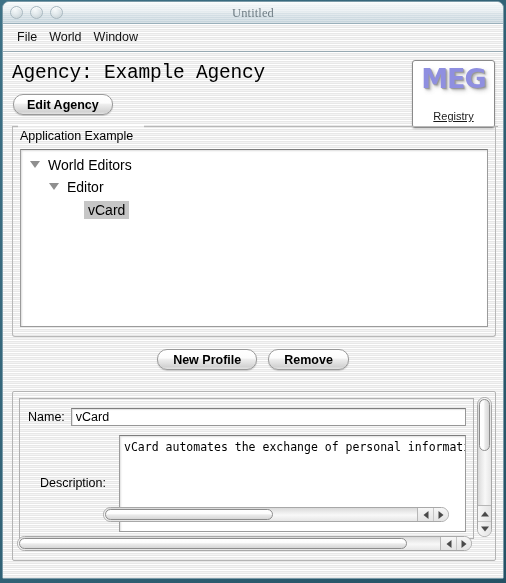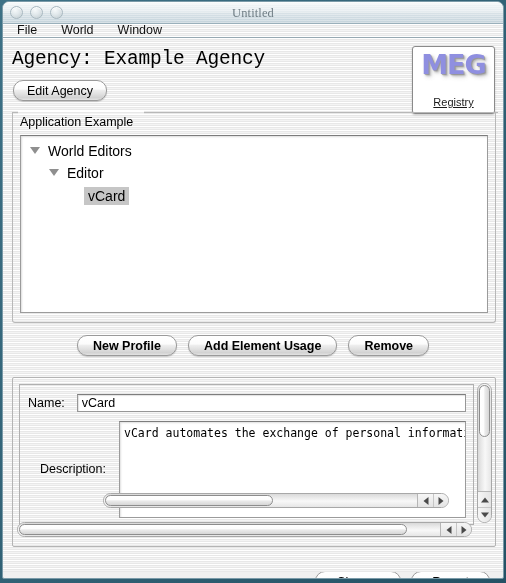--- a/index.html
+++ b/index.html
@@ -86,25 +86,25 @@
     text-align: center;
     font-size: 12.5px;
     color: #6f7d84;
     letter-spacing: 0.1px;
     z-index: 2;
     font-family: Liberation Serif, serif;
   }
 
   
   #menubar {
-    height: 14px;
+    height: 28px;
     display: flex;
     align-items: center;
     padding-left: 14px;
-    gap: 24px;
+    gap: 12px;
     border-bottom: 1px solid #97a9b2;
   }
   .menu-item {
     font-size: 12.5px;
     color: #111;
     line-height: 21px;
     cursor: default;
     white-space: nowrap;
   }
 
@@ -148,20 +148,21 @@
     white-space: nowrap;
     cursor: default;
     user-select: none;
   }
 
   #edit-agency-btn {
     position: absolute;
     left: 10px; top: 42px;
     padding: 0 13px;
     height: 21px;
+    font-weight: bold;
   }
 
   
   #logo-box {
     position: absolute;
     right: 8px; top: 8px;
     width: 83px; height: 68px;
     background: #ffffff;
     border: 1px solid #8a8a8a;
     border-radius: 3px;
@@ -293,21 +294,21 @@
     border: 1px solid #b0b0b0;
     background: transparent;
   }
 
   
   #name-row {
     position: absolute;
     left: 8px; top: 9px;
     display: flex;
     align-items: center;
-    gap: 12px;
+    gap: 6px;
     width: 438px;
   }
   #name-label { font-size: 12.5px; color: #000; white-space: nowrap; }
   #name-input {
     flex: 1;
     height: 18px;
     border: 1px solid #979797;
     border-top-color: #7d7d7d;
     background: #fff;
     font-family: "Liberation Sans", sans-serif;
@@ -530,21 +531,20 @@
 
           <div class="tree-row" style="padding-left:67px; margin-top:4px;">
             <span class="tree-label selected">vCard</span>
           </div>
 
         </div>
       </div>
 
       <div id="actions-row">
         <div class="aqua-btn">New Profile</div>
-        <div class="aqua-btn">Add Element Usage</div>
         <div class="aqua-btn">Remove</div>
       </div>
 
       <div id="detail-panel" class="pinstripe">
         <div id="detail-inner">
 
           <div id="name-row">
             <span id="name-label">Name:</span>
             <input id="name-input" type="text" value="vCard" style="">
           </div>

